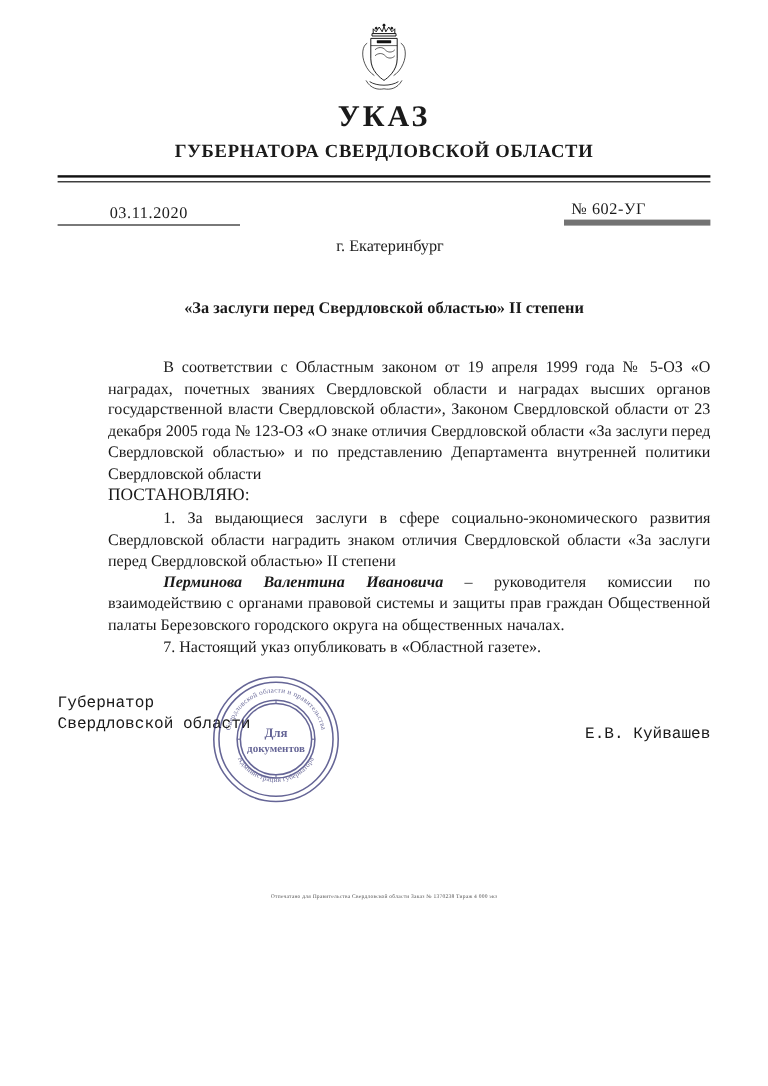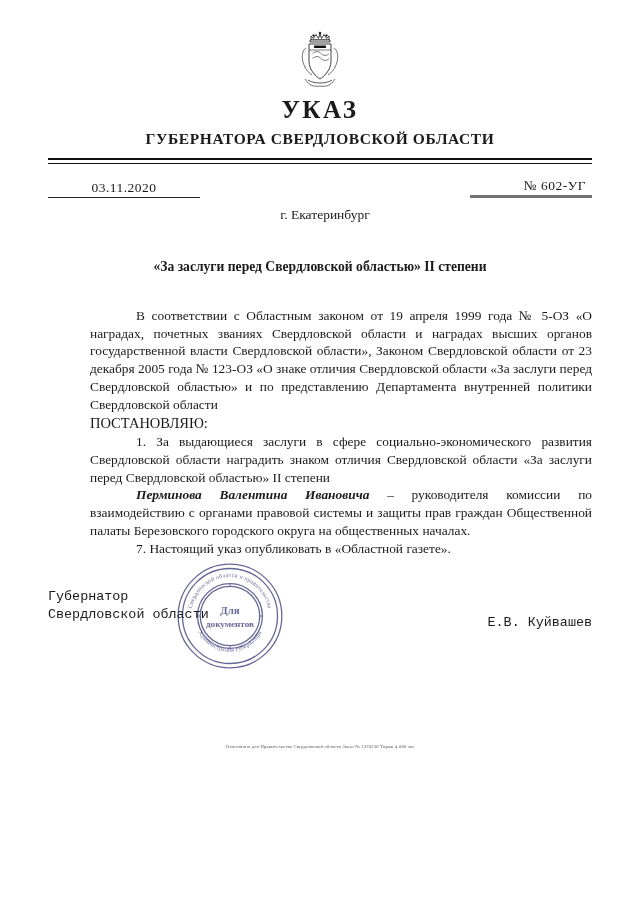--- a/index.html
+++ b/index.html
@@ -13,21 +13,21 @@
     font-family: "Liberation Serif", serif;
     color: #1a1a1a;
     position: relative;
     overflow: hidden;
   }
   .page {
     width: 640px;
     height: 761px;
     position: relative;
     box-sizing: border-box;
-    padding: 12px 48px;
+    padding: 0 48px;
   }
 
   
   .crest-wrap {
     display: flex;
     justify-content: center;
     padding-top: 18px;
   }
   .crest {
     width: 46px;
@@ -67,22 +67,22 @@
   }
   .meta-date {
     min-width: 140px;
     text-align: center;
     border-bottom: 1px solid #222;
     padding: 0 6px 1px 6px;
     letter-spacing: 0.5px;
   }
   .meta-number {
     min-width: 110px;
-    text-align: right;
-    border-bottom: 3px solid #737373;
+    text-align: left;
+    border-bottom: 5px solid #737373;
     padding: 0 6px 1px 6px;
     letter-spacing: 0.5px;
   }
   .city {
     text-align: center;
     font-size: 13.5px;
     margin-top: 9px;
     margin-left: 10px;
   }
 

